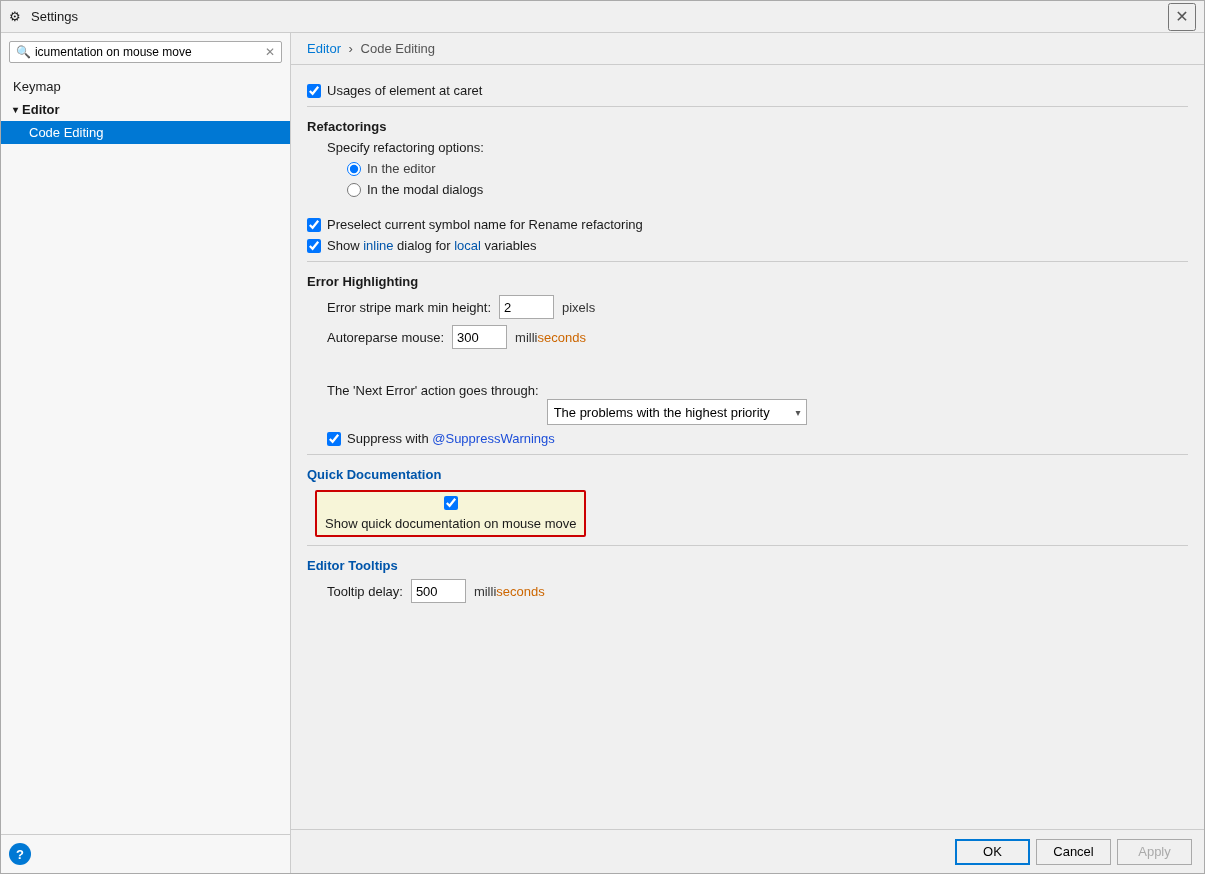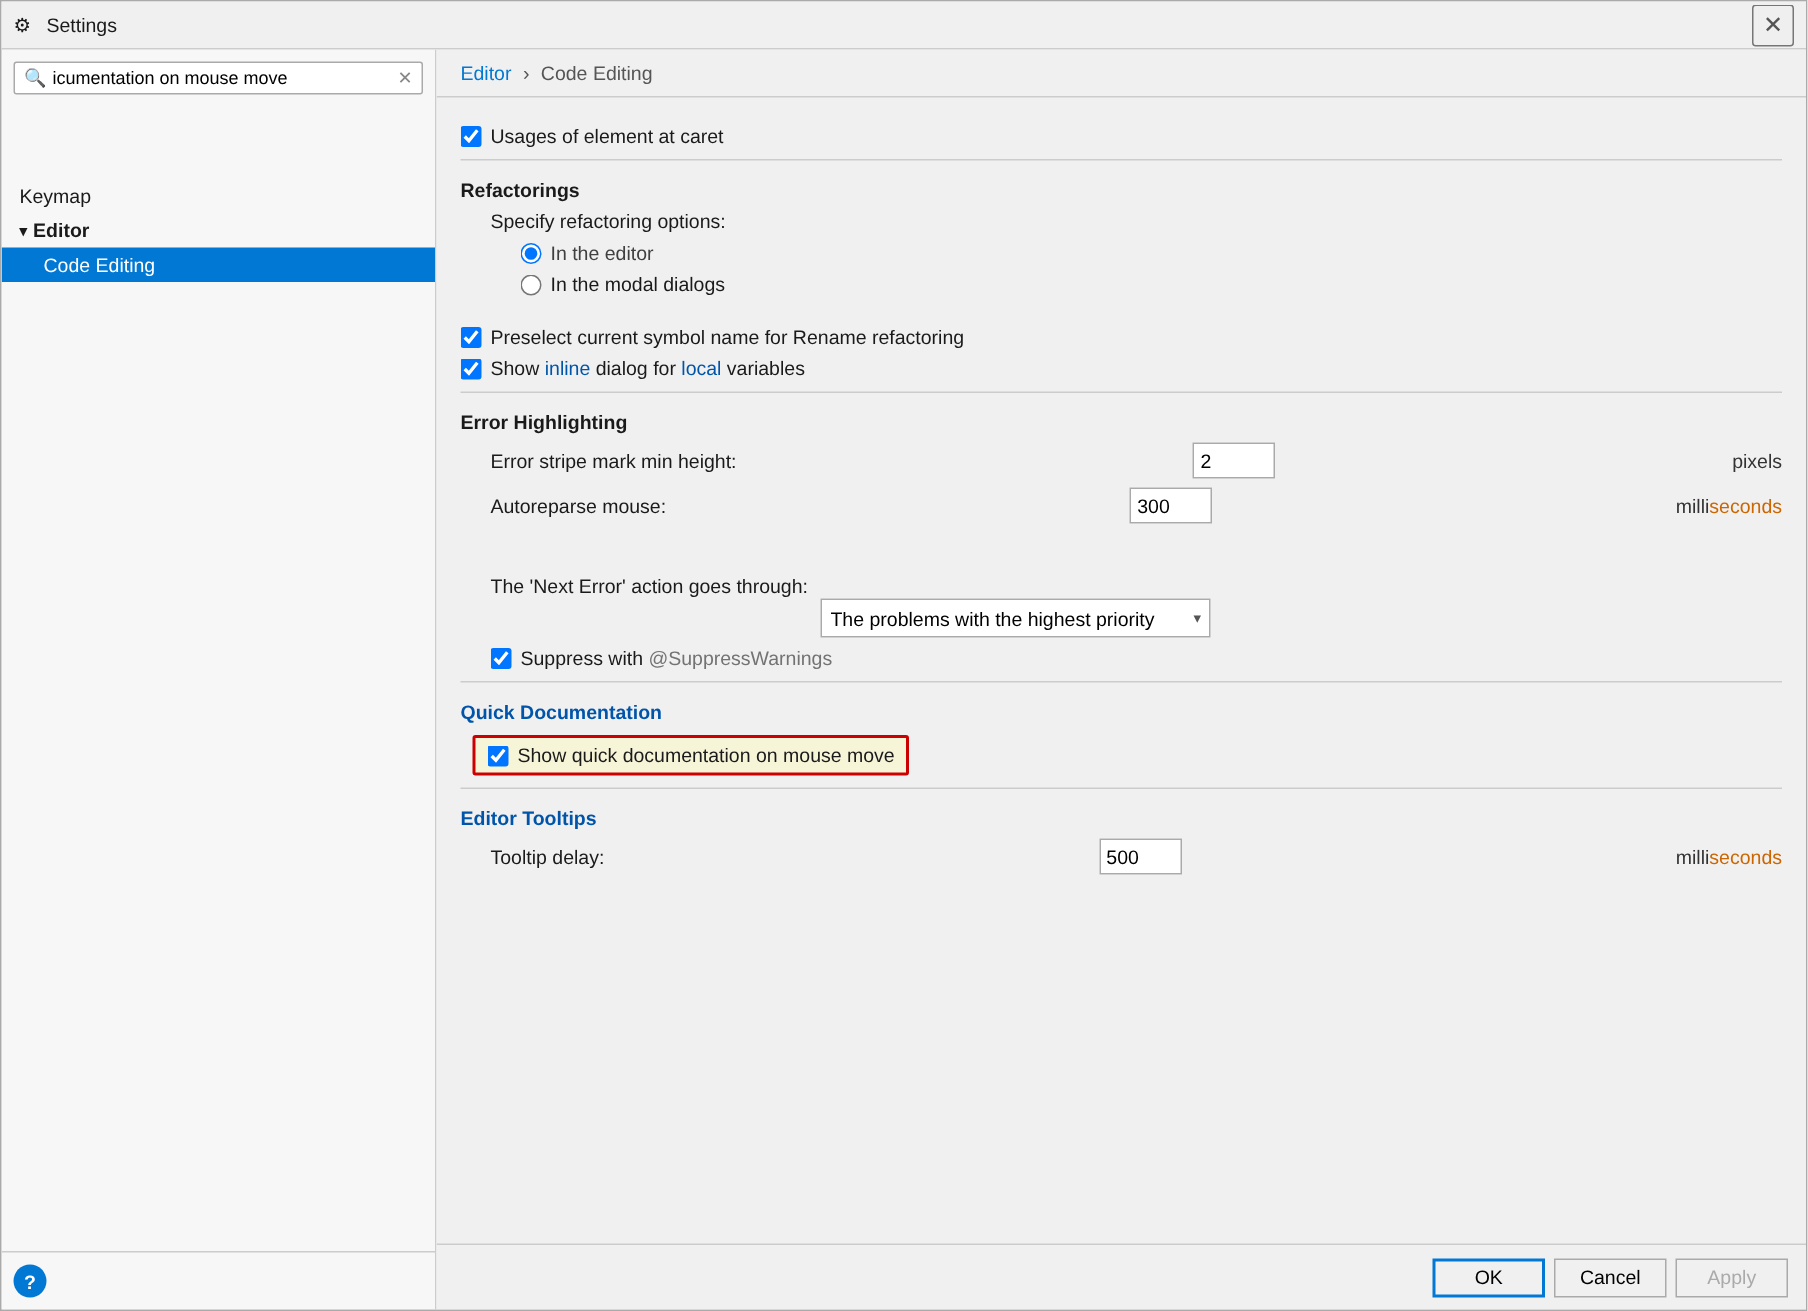--- a/index.html
+++ b/index.html
@@ -43,21 +43,21 @@
       background: white;
       padding: 3px 6px;
       border-radius: 2px;
     }
     .search-icon { color: #888; margin-right: 4px; font-size: 12px; }
     .search-input {
       border: none; outline: none; flex: 1; font-size: 12px; background: transparent;
     }
     .search-clear { color: #888; cursor: pointer; font-size: 12px; }
 
-    .nav-tree { flex: 1; overflow-y: auto; padding: 4px 0; margin-top: 44px; }
+    .nav-tree { flex: 1; overflow-y: auto; padding: 4px 0; }
     .nav-item {
       padding: 4px 12px;
       cursor: pointer;
       display: flex; align-items: center;
       font-size: 13px;
     }
     .nav-item.section-header { font-weight: 600; color: #1a1a1a; }
     .nav-item.indent { padding-left: 28px; }
     .nav-item.selected { background: #0078d4; color: white; }
     .chevron { margin-right: 4px; font-size: 10px; }
@@ -132,23 +132,22 @@
     .radio-label input[type="radio"] {
       width: 14px; height: 14px; cursor: pointer;
     }
 
     .section-title {
       font-size: 13px; font-weight: 600; color: #1a1a1a;
       margin: 12px 0 6px 0;
     }
 
     .inline-setting {
-      display: flex; align-items: center; gap: 24px; margin: 6px 0;
+      display: flex; align-items: center; gap: 8px; margin: 6px 0;
       padding-left: 20px;
-      justify-content: space-between;
     }
     .inline-setting label { color: #1a1a1a; }
     .num-input {
       width: 55px;
       height: 24px;
       border: 1px solid #aaa;
       background: white;
       padding: 2px 4px;
       font-size: 13px;
     }
@@ -188,20 +187,21 @@
 
     
     .quick-doc-highlighted {
       border: 2px solid #cc0000;
       border-radius: 2px;
       padding: 4px 8px;
       background: #f7f5d8;
       display: inline-flex;
       align-items: center;
       gap: 6px;
+      flex-direction: column;
     }
 
     
     .highlight-blue { color: #0055aa; font-weight: normal; }
 
     
     .bottom-bar {
       height: 44px;
       display: flex;
       align-items: center;
@@ -345,21 +345,21 @@
             <select class="settings-select">
               <option>The problems with the highest priority</option>
             </select>
             <span class="select-arrow">▾</span>
           </div>
         </div>
 
         <div class="setting-row" style="padding-left:20px;">
           <label class="checkbox-label">
             <input type="checkbox" checked="" style="">
-            <span>Suppress with <span style="color:#737373;text-align:center;">@SuppressWarnings</span></span>
+            <span>Suppress with <span style="color:#1d4ed8;text-align:center;">@SuppressWarnings</span></span>
           </label>
         </div>
 
         <div class="section-divider"></div>
 
         <div class="section-title">
           <span style="color:#0055aa;">Quick Documentation</span>
         </div>
 
         <div class="setting-row" style="padding-left:8px; margin: 8px 0;">

